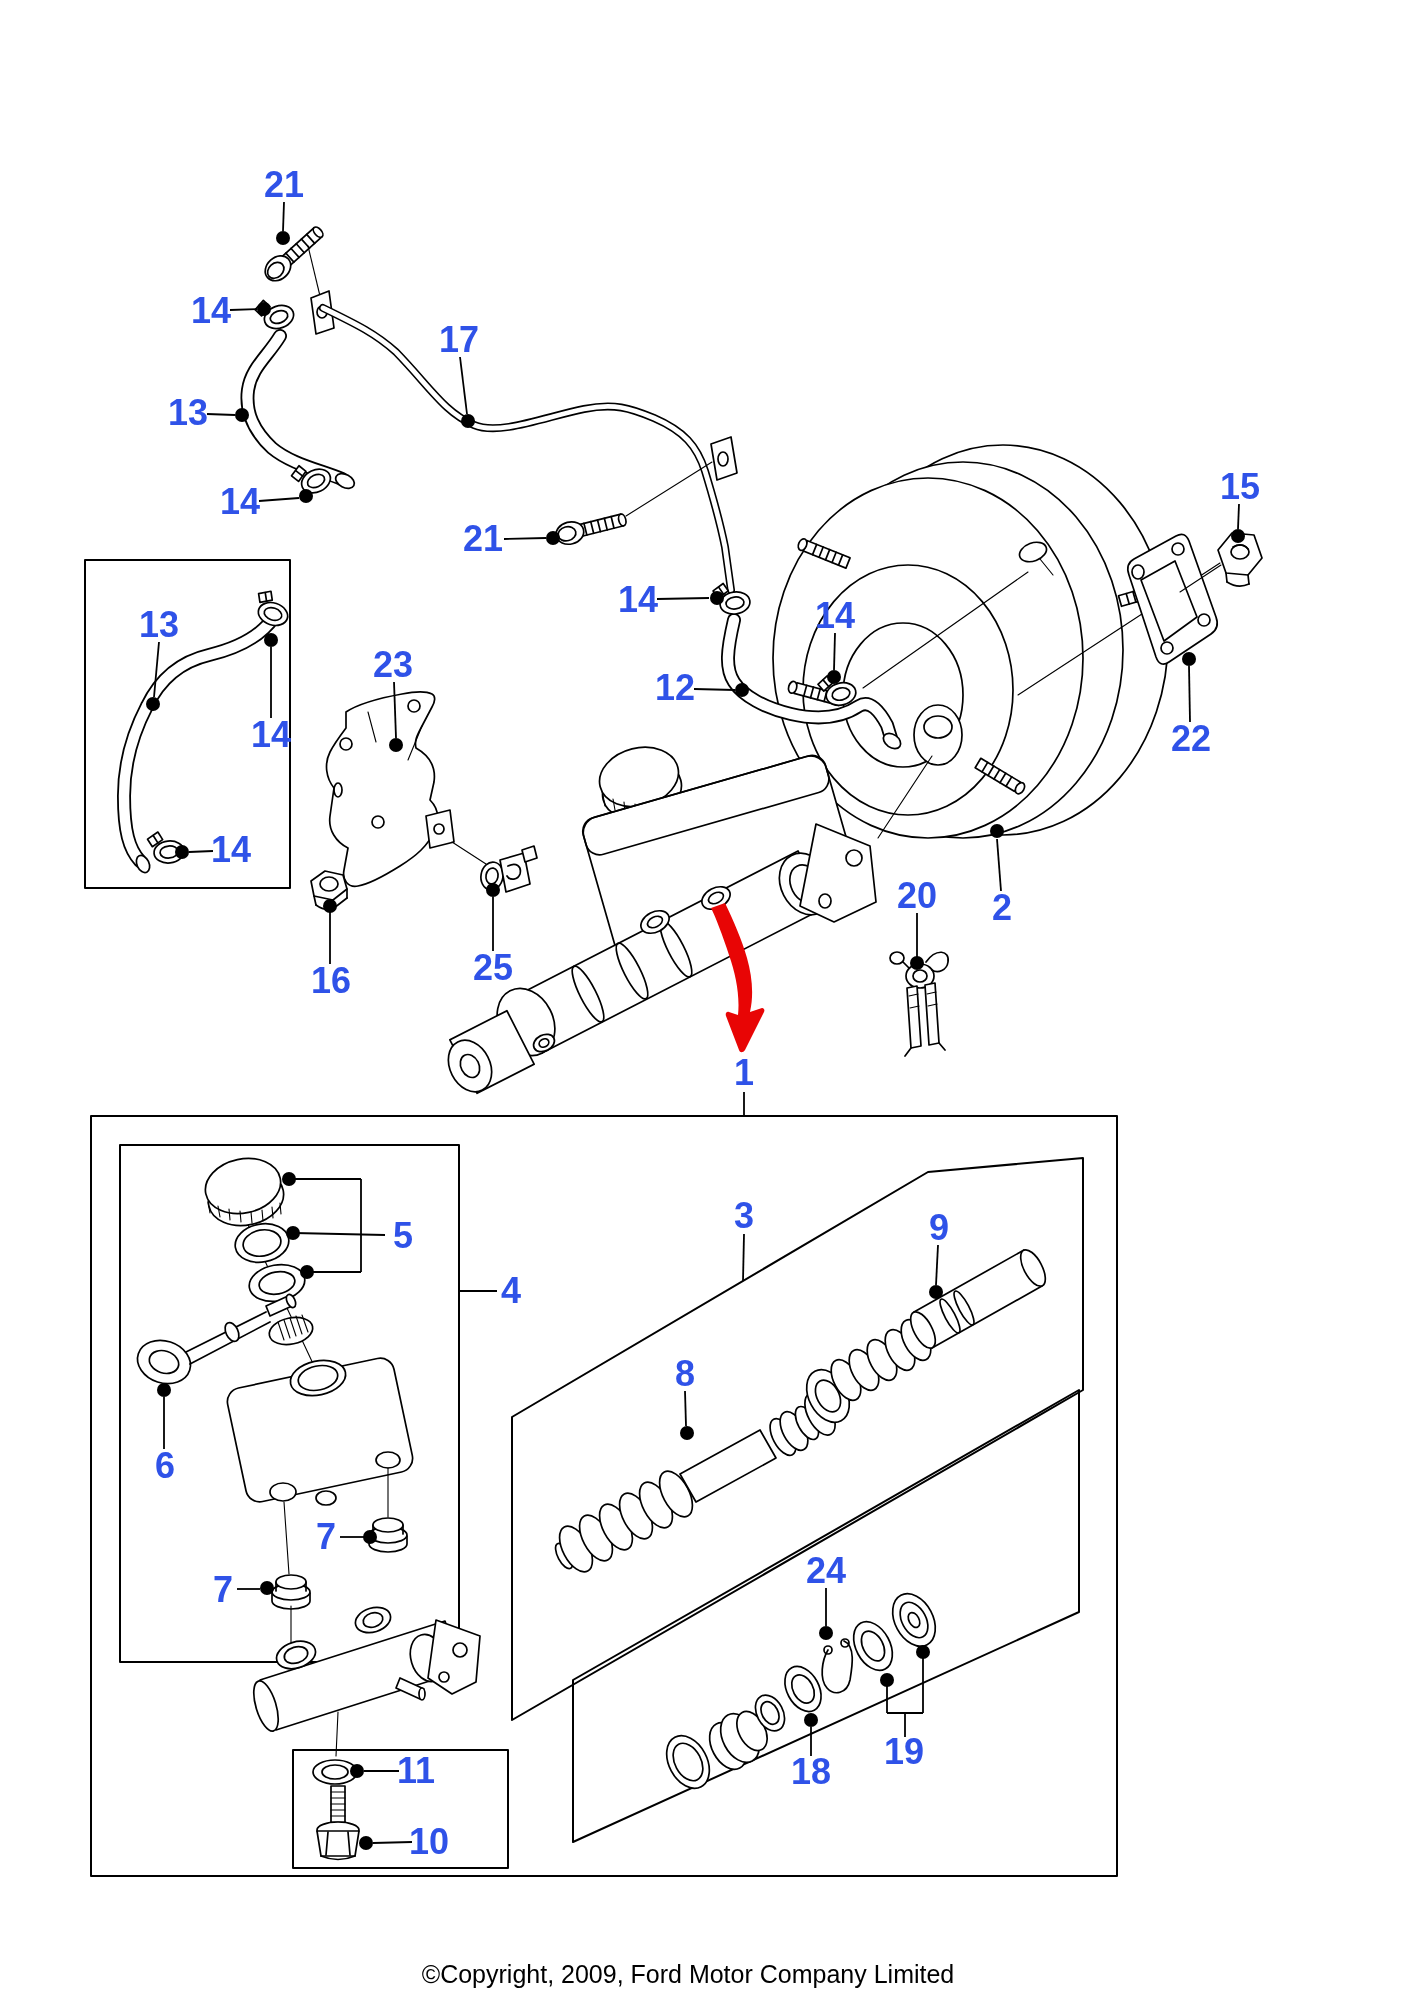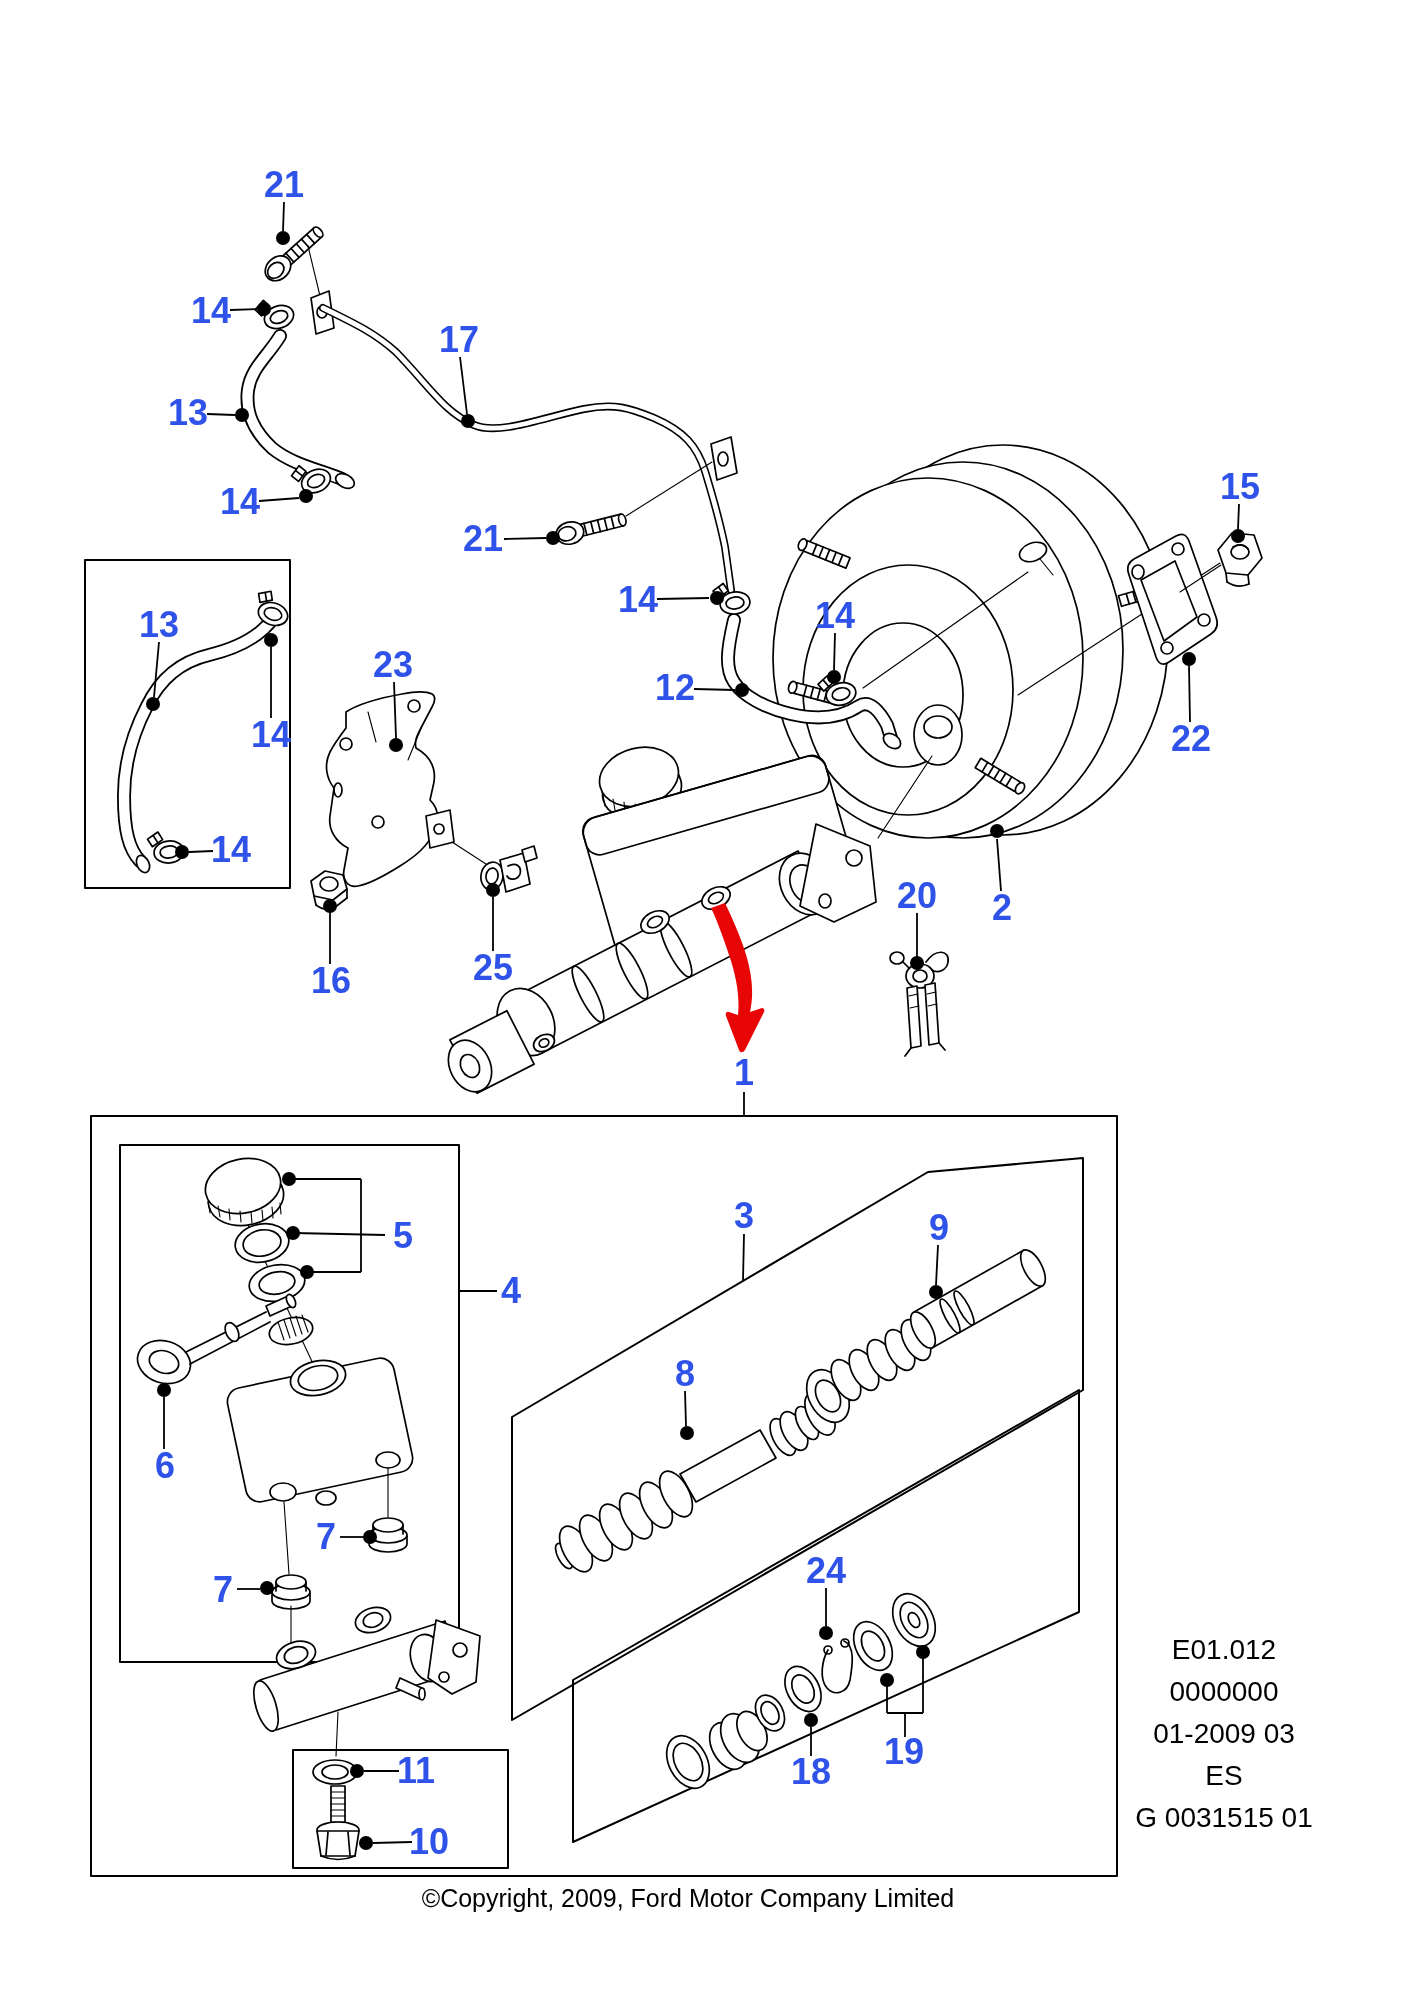--- a/index.html
+++ b/index.html
@@ -13,21 +13,21 @@
   .tubeO{fill:none;stroke:#000;stroke-width:14;}
   .tubeI{fill:none;stroke:#fff;stroke-width:10.4;}
   .pipeO{fill:none;stroke:#000;stroke-width:8;}
   .pipeI{fill:none;stroke:#fff;stroke-width:4.8;}
   .leader{stroke:#000;stroke-width:1.8;fill:none;}
   .dot{fill:#000;stroke:none;}
   .callout{font:bold 36px "Liberation Sans",sans-serif;text-anchor:middle;}
   .red{fill:#e80505;stroke:none;}
   #refblock{position:absolute;left:1071px;top:1629px;width:250px;text-align:center;
             font-size:28px;line-height:42px;color:#000;}
-  #copyright{position:absolute;left:0;top:1884px;width:1320px;text-align:center;
+  #copyright{position:absolute;left:0;top:1960px;width:1320px;text-align:center;
              font-size:25px;color:#000;}
 </style>
 </head>
 <body>
 
 <div id="stage">
 <svg id="diagram" width="1418" height="2000" viewBox="0 0 1418 2000" xmlns="http://www.w3.org/2000/svg">
   <defs>
     <g id="clampdef">
       <ellipse rx="15" ry="11" class="w"></ellipse>
@@ -447,22 +447,15 @@
         <polyline points="859,1686 859,1713" class="leader"></polyline>
         <polyline points="895,1658 895,1713" class="leader"></polyline>
         <polyline points="859,1713 895,1713" class="leader"></polyline>
         <polyline points="877,1713 877,1737" class="leader"></polyline>
         <circle cx="859" cy="1680" r="7" class="dot"></circle>
         <circle cx="895" cy="1652" r="7" class="dot"></circle>
         <text x="876" y="1764" class="callout" fill="#2f52e8">19</text>
       </g>
 </svg>
 
-<div id="refblock">
-  <div>E01.012</div>
-  <div>0000000</div>
-  <div>01-2009 03</div>
-  <div>ES</div>
-  <div>G 0031515 01</div>
-</div>
 
 <div id="copyright">©Copyright, 2009, Ford Motor Company Limited</div>
 </div>
 
 </body></html>

